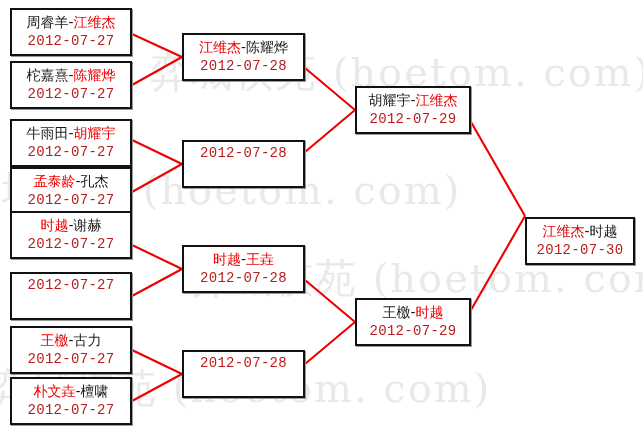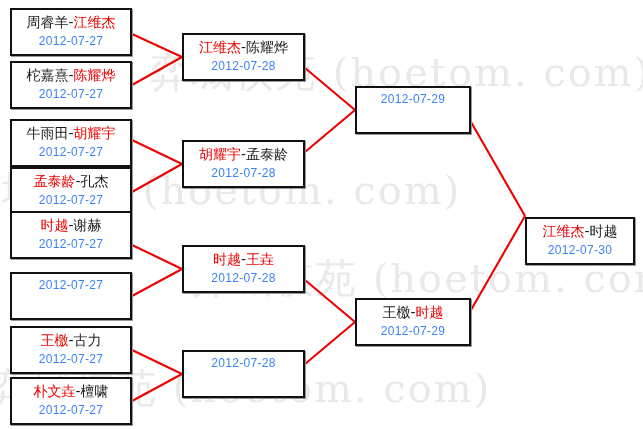--- a/index.html
+++ b/index.html
@@ -63,24 +63,24 @@
   .players {
     font-size: 14px;
     line-height: 20px;
     color: #1a1a1a;
     white-space: nowrap;
     font-family: "DejaVu Sans", "Liberation Sans", sans-serif;
   }
   .players .win { color: #ee0000; }
   .players .sep { color: #1a1a1a; }
   .date {
-    font-size: 12px;
+    font-size: 14px;
     line-height: 19px;
-    color: #3b82f6;
-    font-family: Liberation Sans, sans-serif;
+    color: #b91c1c;
+    font-family: Liberation Mono, monospace;
     letter-spacing: 0.3px;
     white-space: nowrap;
   }
 
   
   .r1 { left: 10px;  width: 122px; height: 48px; }
   .r2 { left: 182px; width: 123px; height: 48px; }
   .r3 { left: 355px; width: 116px; height: 48px; }
   .r4 { left: 525px; width: 110px; height: 48px; margin-top: 24px; }
 </style>
@@ -150,32 +150,32 @@
   <div class="match r1" style="top:377px">
       <div class="players"><span class="win">朴文垚</span><span class="sep">-</span><span class="">檀啸</span></div>
       <div class="date">2012-07-27</div>
     </div>
 
   <div class="match r2" style="top:33px">
       <div class="players"><span class="win">江维杰</span><span class="sep">-</span><span class="">陈耀烨</span></div>
       <div class="date">2012-07-28</div>
     </div>
   <div class="match r2" style="top:140px">
-      <div class="players"><span class="win">胡耀宇</span><span class="sep">-</span><span class="">孟泰龄</span></div>
       <div class="date">2012-07-28</div>
     </div>
   <div class="match r2" style="top:245px">
       <div class="players"><span class="win">时越</span><span class="sep">-</span><span class="win">王垚</span></div>
       <div class="date">2012-07-28</div>
     </div>
   <div class="match r2" style="top:350px">
       <div class="date">2012-07-28</div>
     </div>
 
   <div class="match r3" style="top:86px">
+      <div class="players"><span class="">胡耀宇</span><span class="sep">-</span><span class="win">江维杰</span></div>
       <div class="date">2012-07-29</div>
     </div>
   <div class="match r3" style="top:298px">
       <div class="players"><span class="">王檄</span><span class="sep">-</span><span class="win">时越</span></div>
       <div class="date">2012-07-29</div>
     </div>
 
   <div class="match r4" style="top:193px">
       <div class="players"><span class="win">江维杰</span><span class="sep">-</span><span class="">时越</span></div>
       <div class="date">2012-07-30</div>

